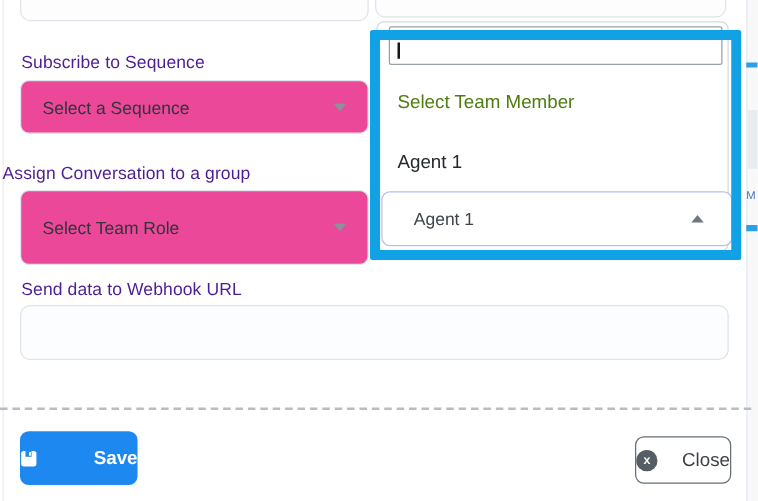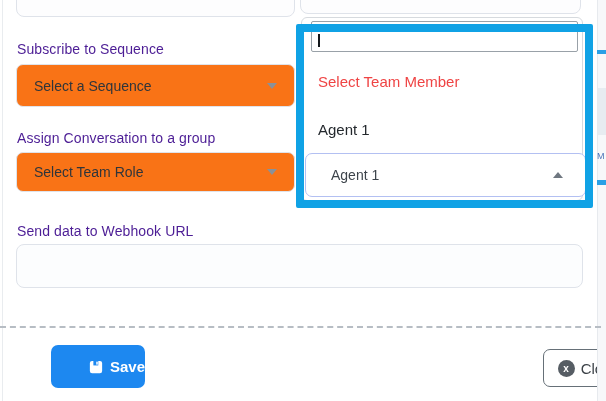--- a/index.html
+++ b/index.html
@@ -19,21 +19,21 @@
   
   .top-input { height: 45px; border: 1px solid #dfe3ea; border-radius: 8px; background: #fdfdfe; }
   .top-input.left  { left: 16px;  top: -28px; width: 279px; }
   .top-input.right { left: 300px; top: -31px; width: 281px; }
 
   
   .field-label { font-size: 14px; color: #4c1d95; letter-spacing: .1px; }
 
   
   .sel {
-    border: 1px solid #dfe3ea; border-radius: 7px; background: #f97316;
+    border: 1px solid #dfe3ea; border-radius: 7px; background: #ec4899;
     display: flex; align-items: center; justify-content: space-between;
     padding: 0 17px; cursor: pointer;
   }
   .sel-text { font-size: 14px; color: #2f353b; }
   .caret-down { width: 0; height: 0; border-left: 5px solid transparent;
     border-right: 5px solid transparent; border-top: 6px solid #8a9199; }
   .caret-up { width: 0; height: 0; border-left: 5px solid transparent;
     border-right: 5px solid transparent; border-bottom: 6px solid #6f7780; }
 
   
@@ -41,42 +41,42 @@
     border: 1px solid #dfe3ea; border-radius: 8px; background: #fcfdfe;
     font-family: "Liberation Sans", sans-serif; font-size: 14px; color: #212529;
     padding: 0 14px; outline: none;
   }
 
   
   .divider { left: 0; top: 326px; width: 601px; height: 0;
     border-top: 2px dashed #b7bdc4; z-index: 2; }
 
   
-  .btn { display: flex; align-items: center; justify-content: flex-end;
-    gap: 7px; cursor: pointer; border-radius: 7px; margin-left: 35px; }
+  .btn { display: flex; align-items: center; justify-content: space-between;
+    gap: 7px; cursor: pointer; border-radius: 7px; }
   .btn-save { left: 16px; top: 345px; width: 94px; height: 43px;
     background: #1d88f0; border: none; }
   .btn-save .label { color: #ffffff; font-size: 15px; font-weight: 700; }
   .btn-close { left: 508px; top: 349px; width: 77px; height: 38px;
     background: #ffffff; border: 1px solid #667078; gap: 6px; }
   .btn-close .label { color: #3c4248; font-size: 15px; }
   .close-circle { width: 17px; height: 17px; border-radius: 50%; background: #565d64;
     color: #ffffff; font-size: 10px; font-weight: 700; line-height: 17px;
     text-align: center; display: inline-block; }
 
   
   .dd-panel { left: 301px; top: 17px; width: 282px; height: 184px;
     background: #ffffff; border: 1px solid #d6dade; border-radius: 6px; z-index: 5; }
   .dd-search { left: 311px; top: 21px; width: 267px; height: 31px;
     border: 1px solid #99a1a8; border-radius: 2px; background: #ffffff;
     font-family: "Liberation Sans", sans-serif; font-size: 14px; color: #212529;
     padding: 0 8px; outline: none; z-index: 6; }
   .dd-cursor { left: 318px; top: 34px; width: 2px; height: 13px; background: #14181c; z-index: 7; }
   .dd-option { left: 318px; z-index: 6; font-size: 15px; cursor: pointer; }
-  .dd-option.placeholder { top: 73px; color: #ef4444; }
+  .dd-option.placeholder { top: 73px; color: #4d7c0f; }
   .dd-option.item { top: 121px; color: #24292e; }
   .dd-control { left: 305px; top: 153px; width: 281px; height: 44px;
     background: #ffffff; border: 1px solid #b3c0f2; border-radius: 7px;
     display: flex; align-items: center; justify-content: space-between;
     padding: 0 22px 0 25px; z-index: 6; cursor: pointer; }
   .dd-control .sel-text { color: #3d444b; }
 
   
   .highlight-box { left: 296px; top: 24px; width: 297px; height: 184px;
     border: 8px solid #10a2e5; border-radius: 2px; z-index: 50; pointer-events: none; }
@@ -96,22 +96,22 @@
 
 <div class="abs top-input left"></div>
 <div class="abs top-input right"></div>
 
 <div class="abs field-label" style="left:17px; top:41px;">Subscribe to Sequence</div>
 <div class="abs sel" style="left:16px; top:64px; width:279px; height:43px;">
   <span class="sel-text">Select a Sequence</span>
   <span class="caret-down"></span>
 </div>
 
-<div class="abs field-label" style="left:17px; top:130px;">Assign Conversation to a group</div>
-<div class="abs sel" style="left:16px; top:152px; width:279px; height:40px;">
+<div class="abs field-label" style="left:2px; top:130px;">Assign Conversation to a group</div>
+<div class="abs sel" style="left:16px; top:152px; width:279px; height:60px;">
   <span class="sel-text">Select Team Role</span>
   <span class="caret-down"></span>
 </div>
 
 <div class="abs field-label" style="left:17px; top:223px;">Send data to Webhook URL</div>
 <input class="abs text-input" style="left: 16px; top: 244px; width: 567px; height: 44px;" value="">
 
 <div class="abs dd-panel"></div>
 <input class="abs dd-search" value="" style="">
 <div class="abs dd-cursor"></div>

